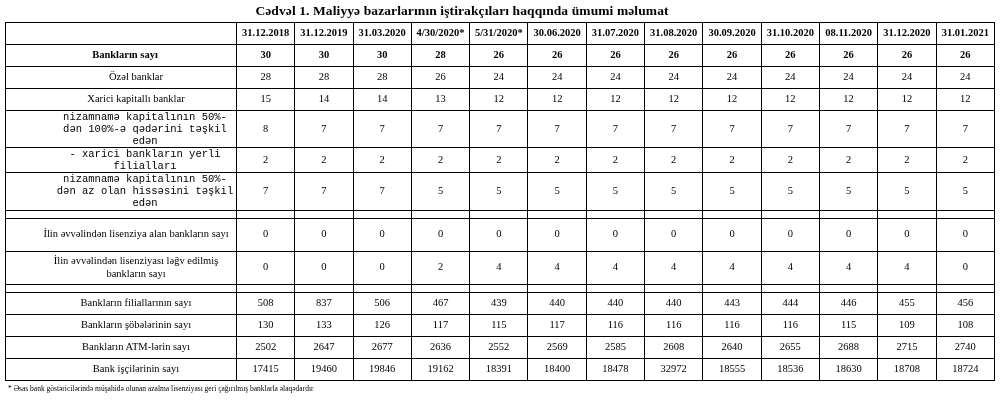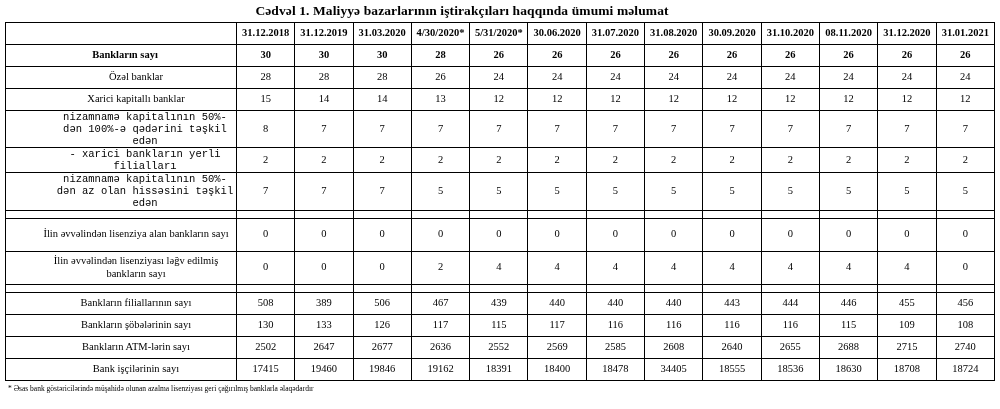--- a/index.html
+++ b/index.html
@@ -273,21 +273,21 @@
           <td></td>
           <td></td>
           <td></td>
           <td></td>
           <td></td>
           <td></td>
         </tr>
         <tr>
           <td class="rowlabel lvl1">Bankların filiallarının sayı</td>
           <td class="num">508</td>
-          <td class="num">389</td>
+          <td class="num">837</td>
           <td class="num">506</td>
           <td class="num">467</td>
           <td class="num">439</td>
           <td class="num">440</td>
           <td class="num">440</td>
           <td class="num">440</td>
           <td class="num">443</td>
           <td class="num">444</td>
           <td class="num">446</td>
           <td class="num">455</td>
@@ -327,21 +327,21 @@
         </tr>
         <tr>
           <td class="rowlabel lvl1">Bank işçilərinin sayı</td>
           <td class="num">17415</td>
           <td class="num">19460</td>
           <td class="num">19846</td>
           <td class="num">19162</td>
           <td class="num">18391</td>
           <td class="num">18400</td>
           <td class="num">18478</td>
-          <td class="num">34405</td>
+          <td class="num">32972</td>
           <td class="num">18555</td>
           <td class="num">18536</td>
           <td class="num">18630</td>
           <td class="num">18708</td>
           <td class="num">18724</td>
         </tr>
       </tbody>
   </table>
 
   <div class="footnote">* Əsas bank göstəricilərində müşahidə olunan azalma lisenziyası geri çağırılmış banklarla əlaqədardır</div>

